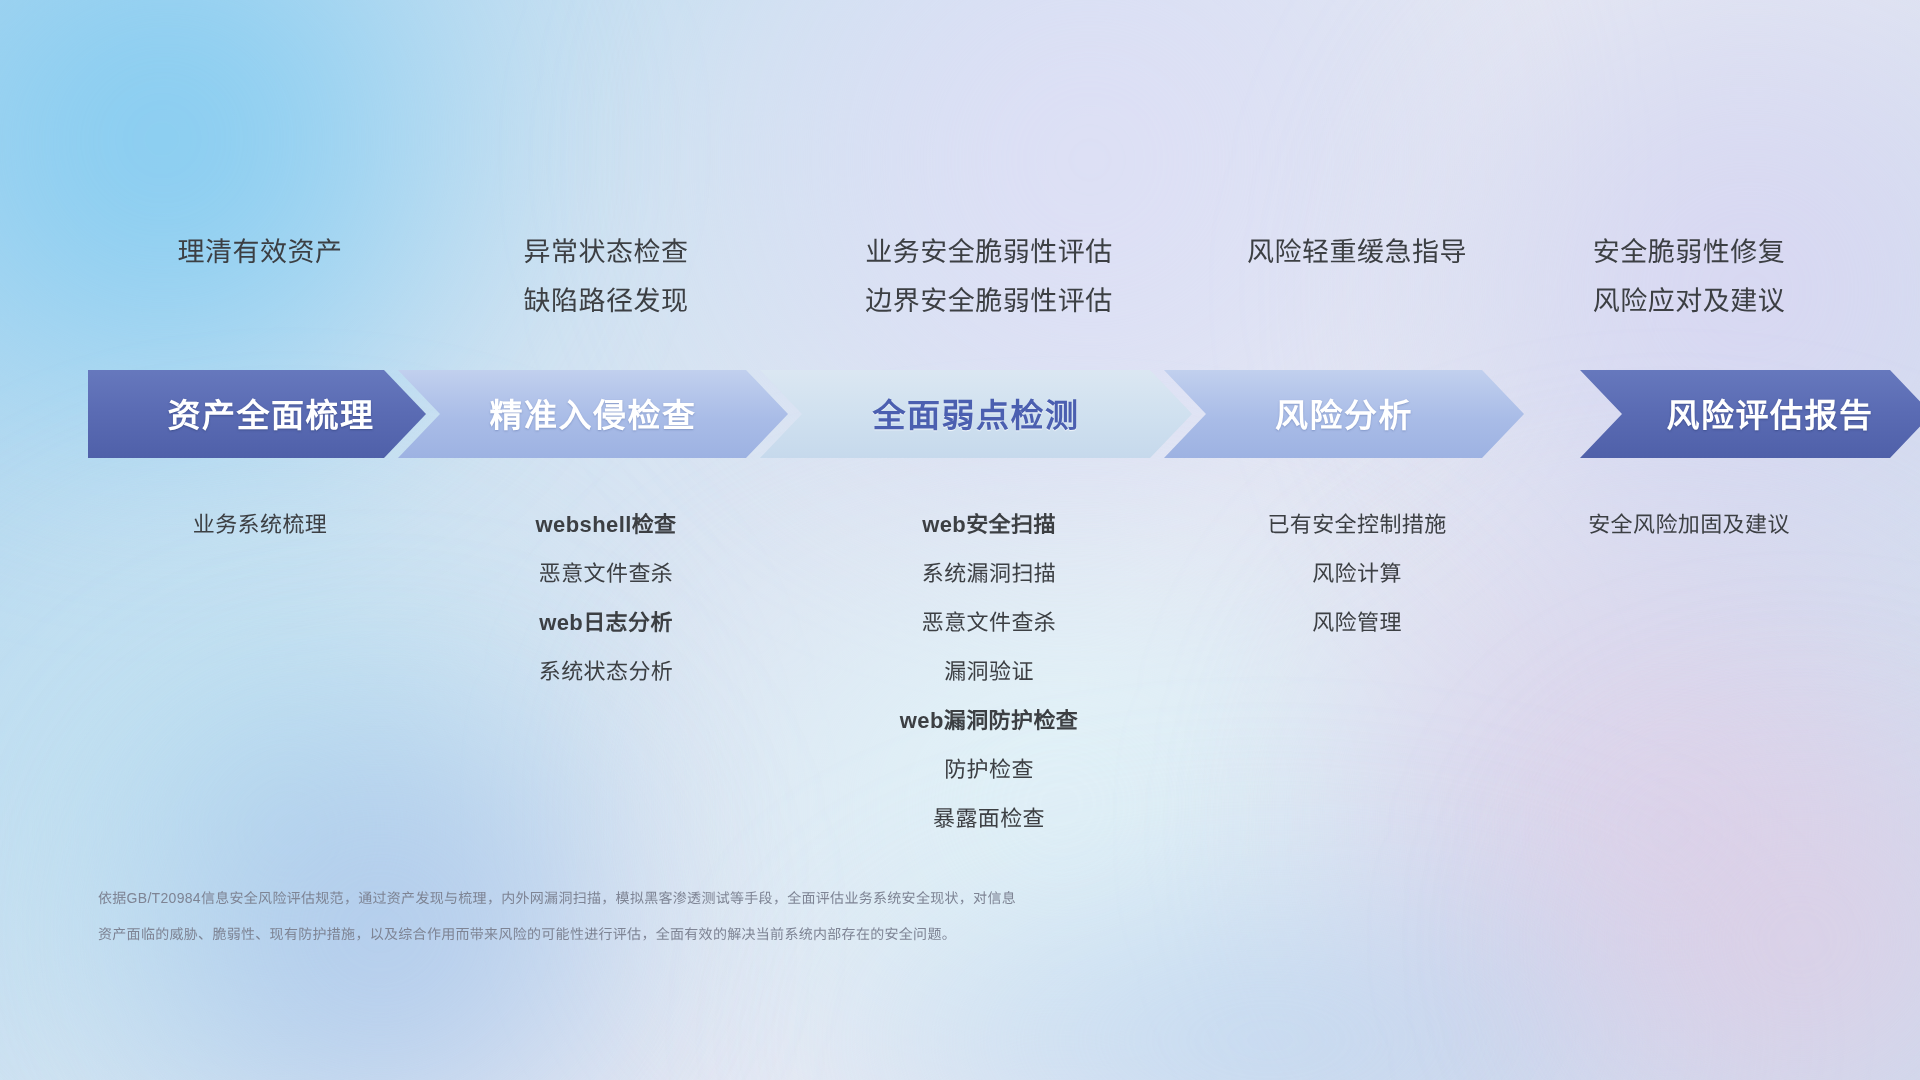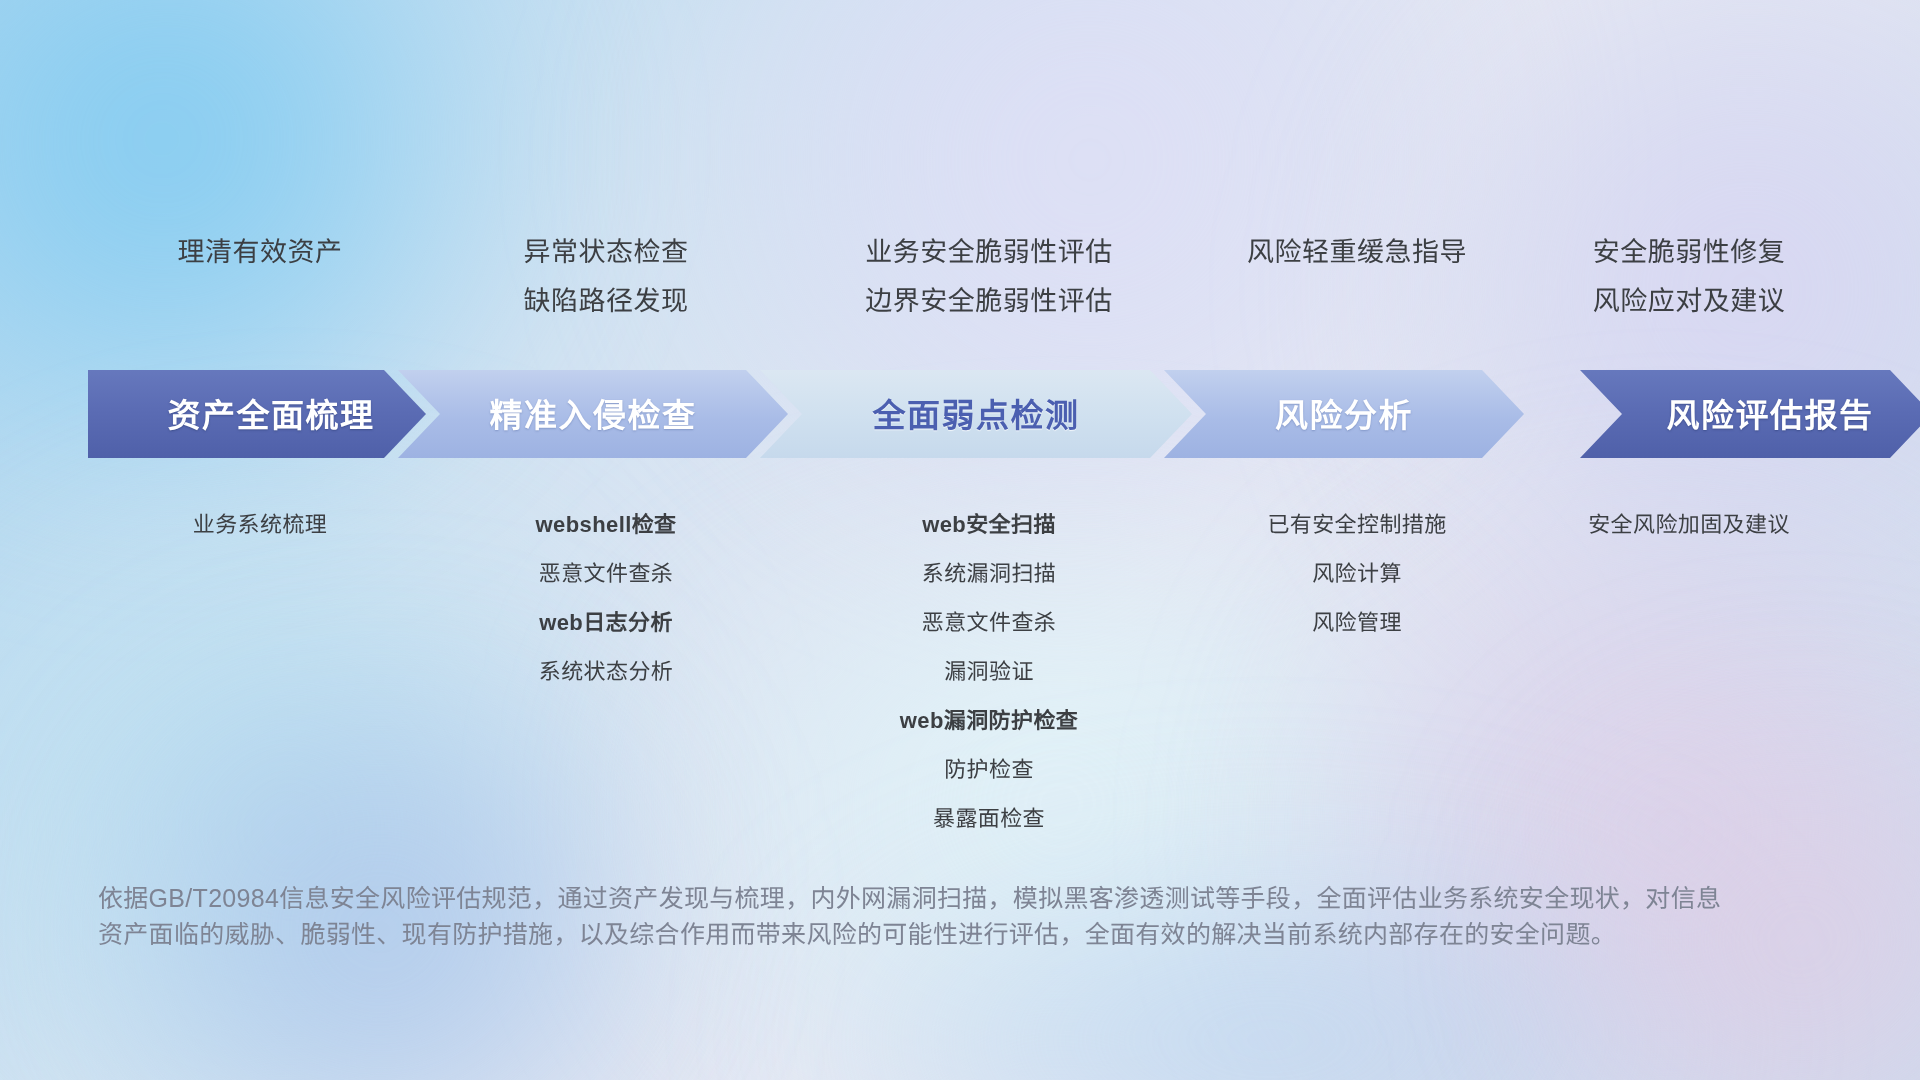--- a/index.html
+++ b/index.html
@@ -157,21 +157,21 @@
   .bot-cell div { white-space: nowrap; }
   .bot-cell div.em { font-weight: bold; }
 
   
   .footer {
     position: absolute;
     left: 98px;
     top: 880px;
     width: 1560px;
     color: #7e8494;
-    font-size: 25px;
+    font-size: 14px;
     line-height: 36px;
     letter-spacing: 0.3px;
   }
   .footer div { white-space: nowrap; }
 </style>
 </head>
 <body>
 
 <div id="stage">
 

